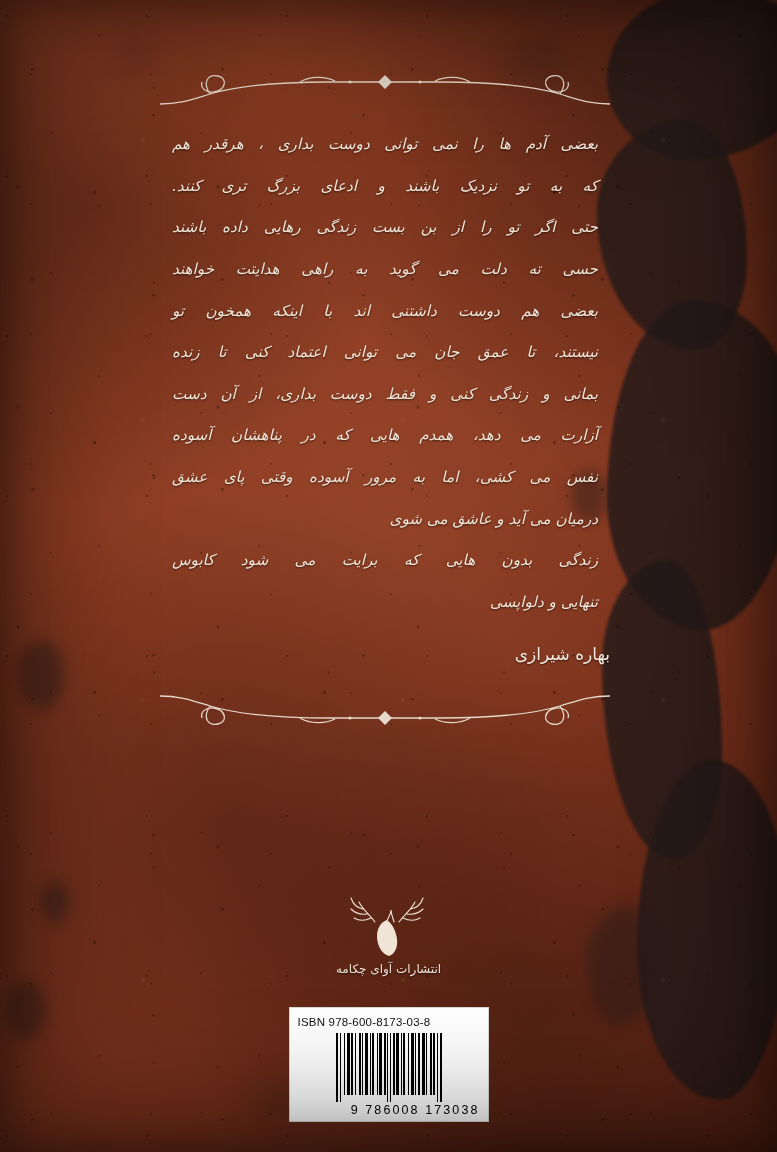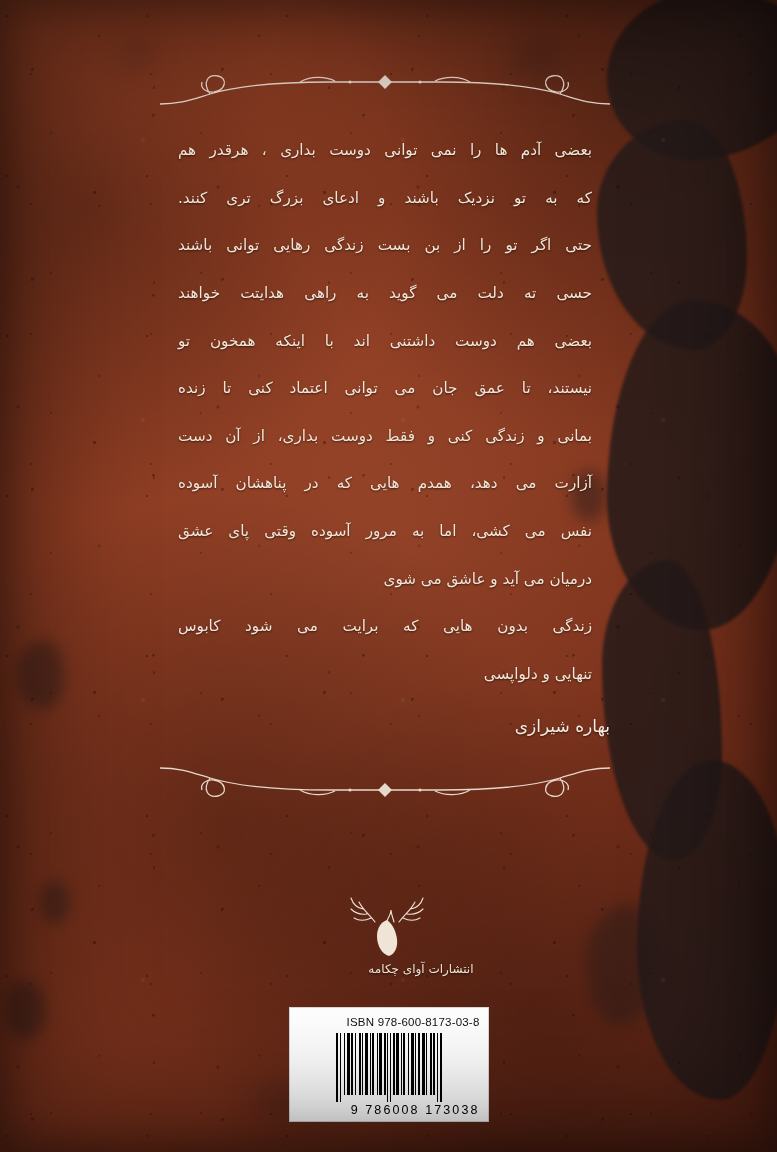--- a/index.html
+++ b/index.html
@@ -121,40 +121,40 @@
     margin: 6px 0 0 0;
     padding: 0 10px;
     color: #f2e6d8;
     font-size: 15.2px;
     line-height: 1.95;
     text-align: justify;
     text-align-last: justify;
     direction: rtl;
     text-shadow: 0 1px 2px rgba(0,0,0,.55);
   }
-  .blurb p { margin: 18px; }
+  .blurb p { margin: 12px; font-style: italic; }
   .blurb p.last { text-align-last: right; }
 
   .author {
     margin: 26px 10px 8px 0;
     color: #f5ece1;
     font-size: 17px;
     direction: rtl;
     text-align: right;
     text-shadow: 0 1px 2px rgba(0,0,0,.55);
   }
 
   
   .publisher {
     position: absolute;
     left: 50%;
     transform: translateX(-50%);
     top: 892px;
     width: 170px;
-    text-align: right;
+    text-align: center;
     color: #f0e4d6;
   }
   .publisher .mark { height: 66px; }
   .publisher .mark svg { width: 120px; height: 66px; display: block; margin: 0 auto; }
   .publisher .pname {
     margin-top: 4px;
     font-size: 12px;
     direction: rtl;
     letter-spacing: .3px;
     text-shadow: 0 1px 2px rgba(0,0,0,.6);
@@ -166,21 +166,21 @@
     left: 50%;
     transform: translateX(-50%);
     bottom: 30px;
     width: 200px;
     background: #ffffff;
     padding: 8px 8px 4px 8px;
     box-sizing: border-box;
     border: 1px solid #d8d8d8;
   }
   .isbn-text {
-    text-align: right;
+    text-align: left;
     font-size: 11.5px;
     color: #111;
     font-family: "Liberation Sans", sans-serif;
     letter-spacing: .2px;
     margin-bottom: 5px;
     direction: ltr;
   }
   .bars {
     height: 62px;
     display: flex;
@@ -237,21 +237,21 @@
         <path d="M320 12 C 310 6, 295 6, 285 11"></path>
         <path d="M228 12 l7 -7 l7 7 l-7 7 z" fill="currentColor" stroke="none"></path>
         <circle cx="200" cy="12" r="1.6" fill="currentColor" stroke="none"></circle>
         <circle cx="270" cy="12" r="1.6" fill="currentColor" stroke="none"></circle>
       </svg>
     </div>
 
     <div class="blurb">
       <p>بعضی آدم ها را نمی توانی دوست بداری ، هرقدر هم</p>
       <p>که به تو نزدیک باشند و ادعای بزرگ تری کنند.</p>
-      <p>حتی اگر تو را از بن بست زندگی رهایی توانی باشند</p>
+      <p>حتی اگر تو را از بن بست زندگی رهایی داده باشند</p>
       <p>حسی ته دلت می گوید به راهی هدایتت خواهند</p>
       <p>بعضی هم دوست داشتنی اند با اینکه همخون تو</p>
       <p>نیستند، تا عمق جان می توانی اعتماد کنی تا زنده</p>
       <p>بمانی و زندگی کنی و فقط دوست بداری، از آن دست</p>
       <p>آزارت می دهد، همدم هایی که در پناهشان آسوده</p>
       <p>نفس می کشی، اما به مرور آسوده وقتی پای عشق</p>
       <p class="last">درمیان می آید و عاشق می شوی</p>
       <p>زندگی بدون هایی که برایت می شود کابوس</p>
       <p class="last">تنهایی و دلواپسی</p>
     </div>

